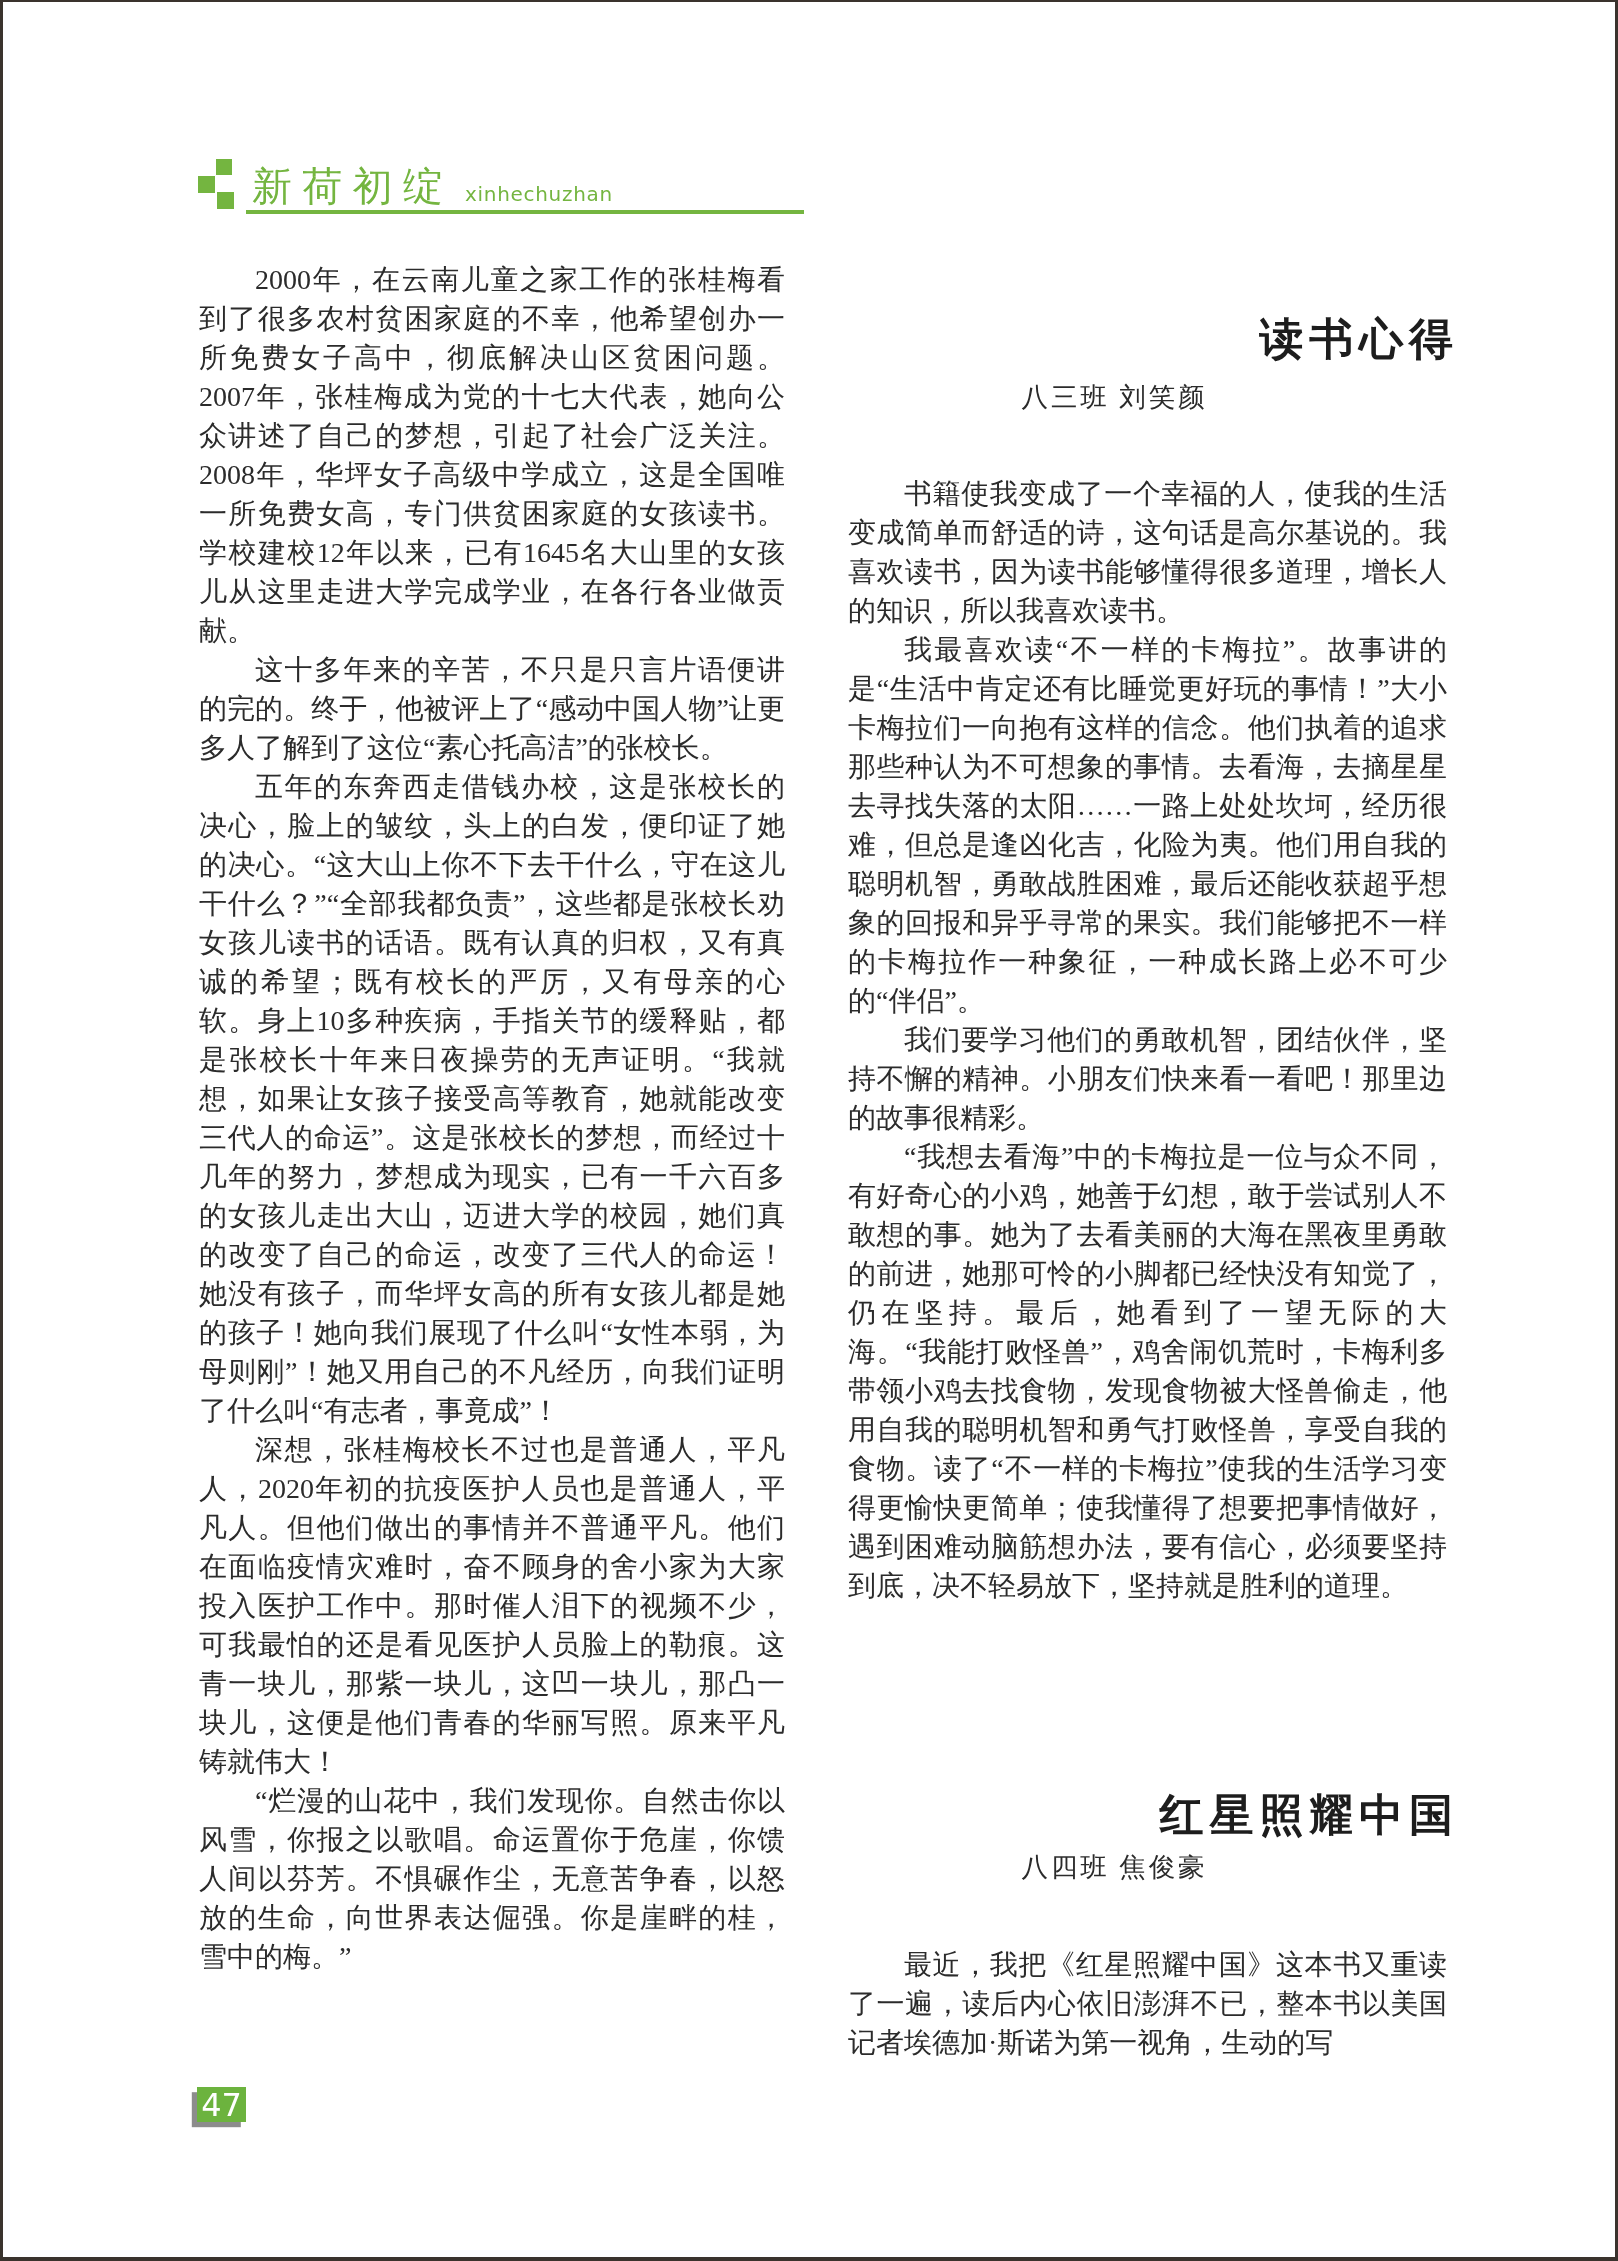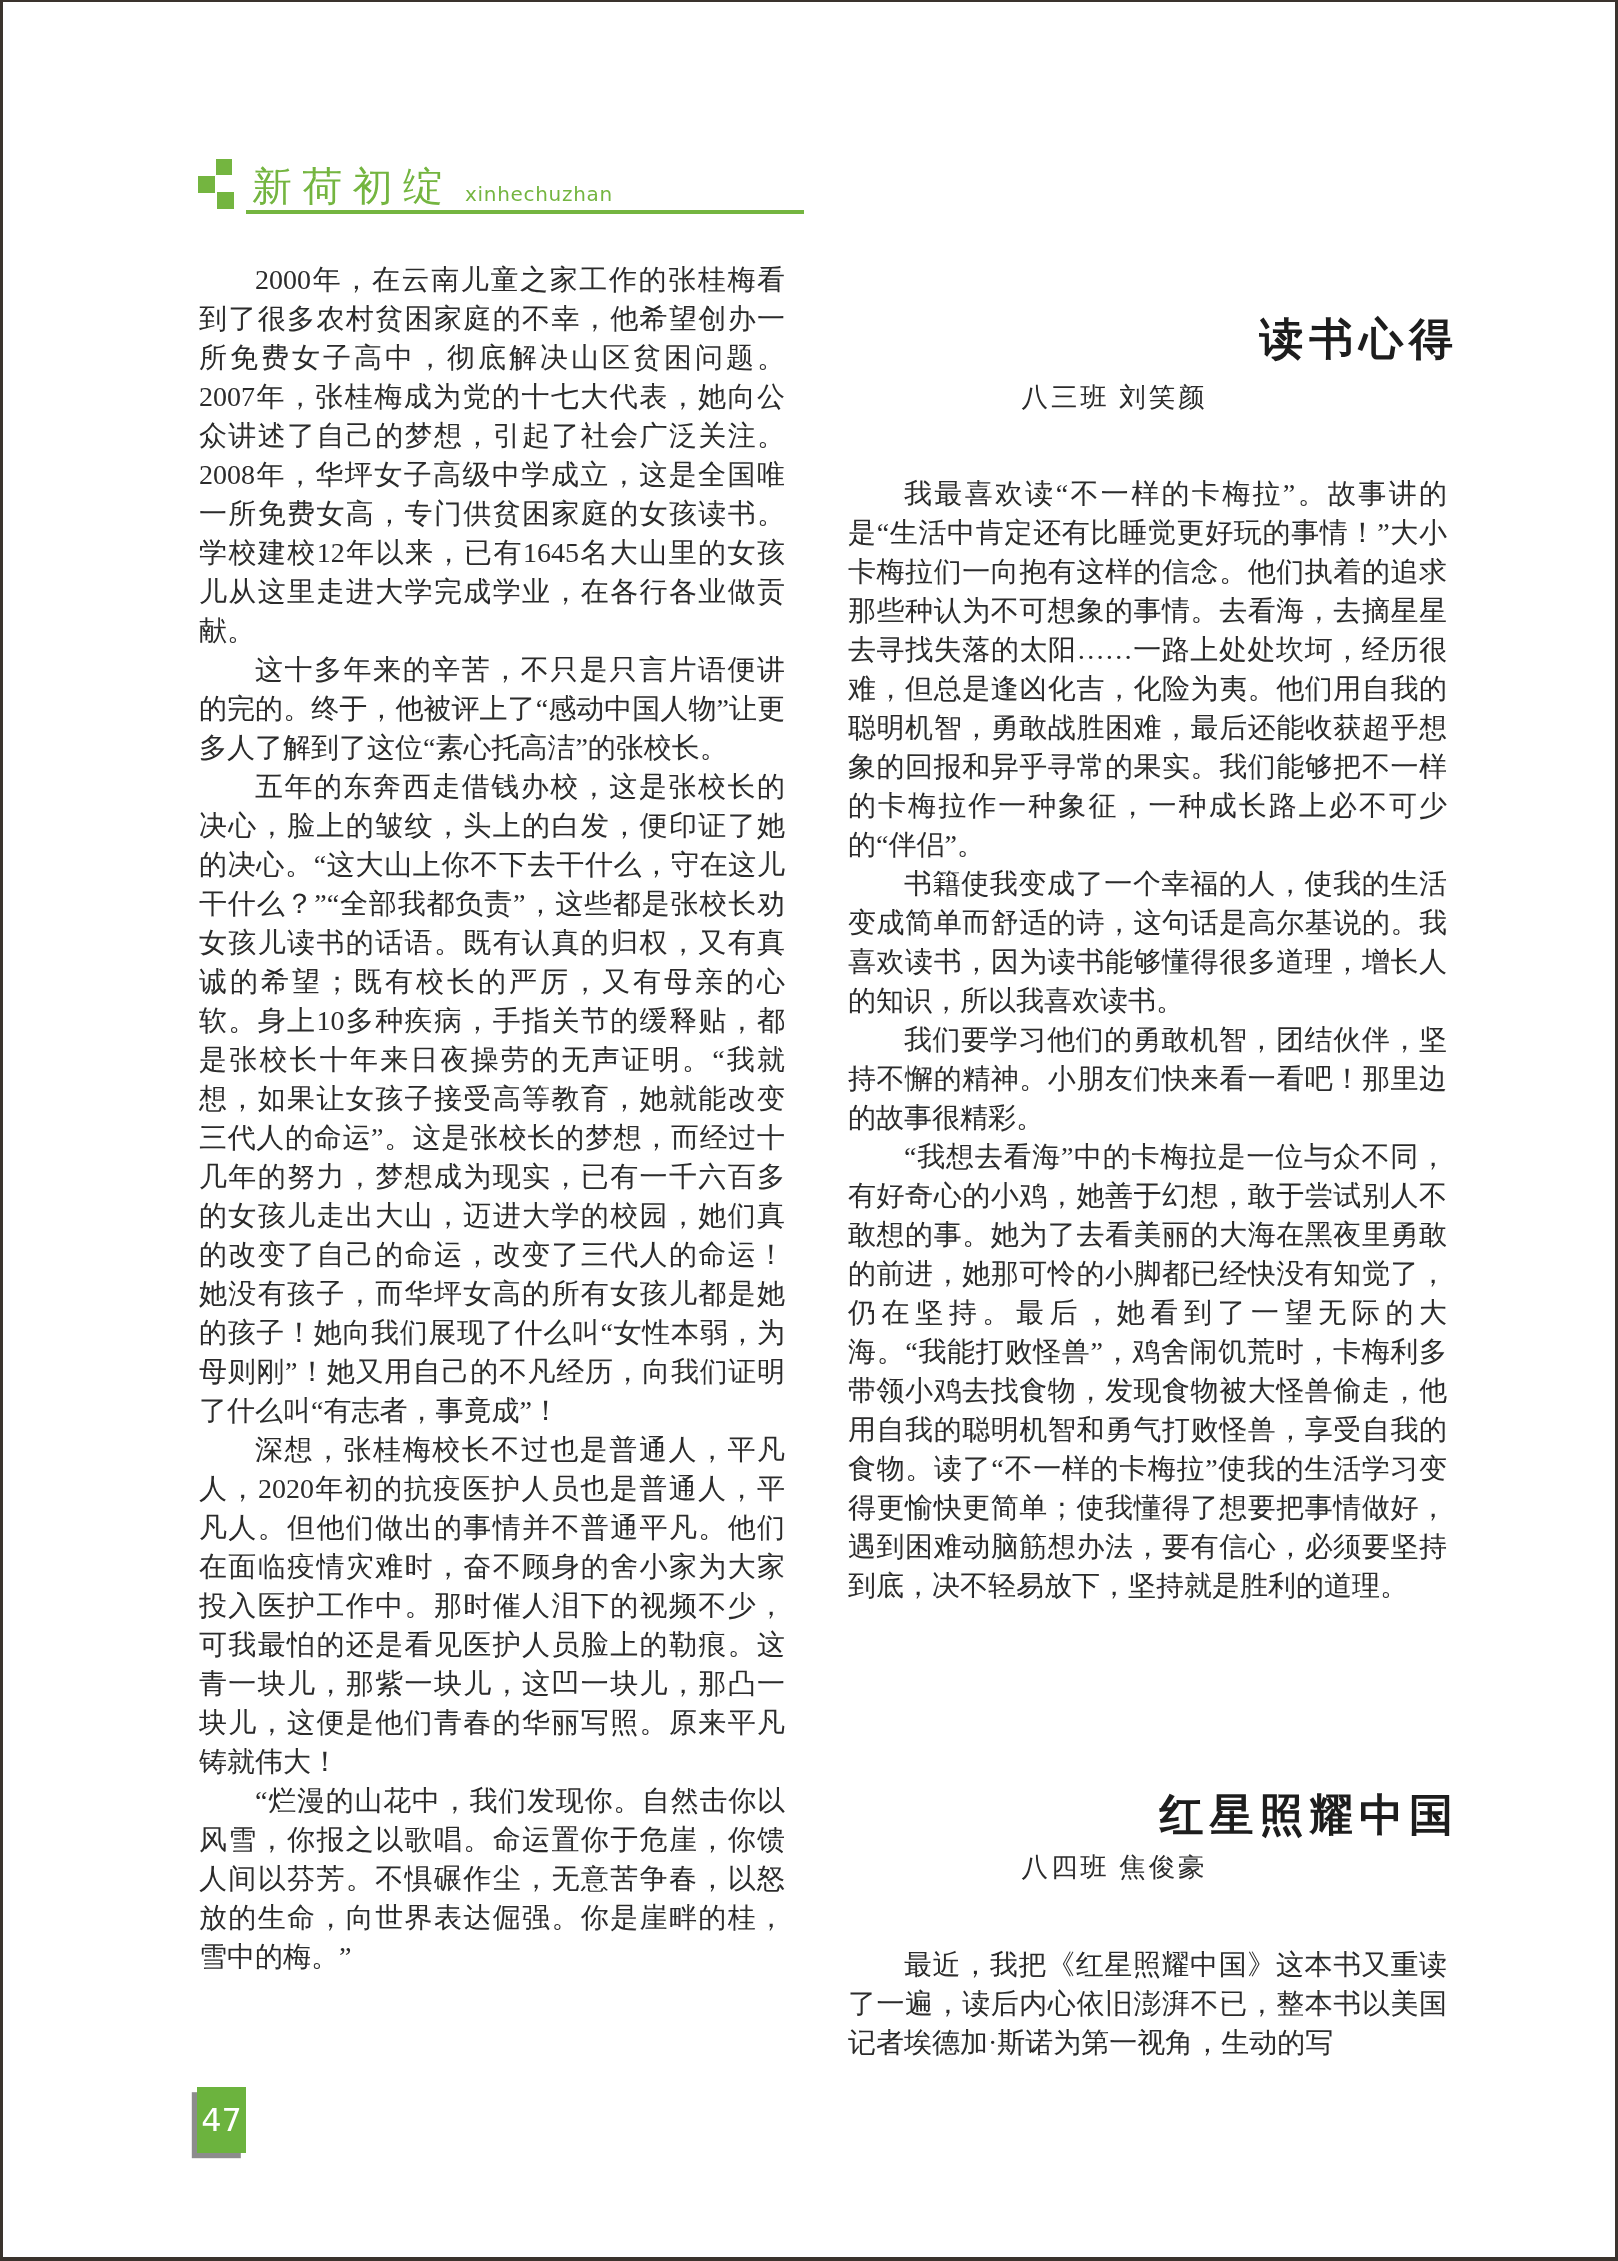--- a/index.html
+++ b/index.html
@@ -57,21 +57,21 @@
   .essay-body{position:absolute;left:845px;width:599px;}
   #e1-title{top:303px;}
   #e1-author{top:381px;}
   #e1-body{top:472px;}
   #e2-title{top:1779px;font-family:Liberation Serif, serif;}
   #e2-author{top:1851px;text-align:center;}
   #e2-body{top:1943px;}
   
   .page-number{
     position:absolute;left:194px;top:2085px;
-    width:49px;height:66px;
+    width:49px;height:35px;
     background:var(--pagenum-bg,#6cb33e);
     box-shadow:-5.2px 5.2px 0 0 var(--pagenum-shadow,#8c8c8c);
     color:#ffffff;
     font-family:"DejaVu Sans","Liberation Sans",sans-serif;
     font-size:32px;
     display:flex;align-items:center;justify-content:center;
   }
 </style>
 </head>
 <body>
@@ -91,22 +91,22 @@
     <p>2000年，在云南儿童之家工作的张桂梅看到了很多农村贫困家庭的不幸，他希望创办一所免费女子高中，彻底解决山区贫困问题。2007年，张桂梅成为党的十七大代表，她向公众讲述了自己的梦想，引起了社会广泛关注。2008年，华坪女子高级中学成立，这是全国唯一所免费女高，专门供贫困家庭的女孩读书。学校建校12年以来，已有1645名大山里的女孩儿从这里走进大学完成学业，在各行各业做贡献。</p>
     <p>这十多年来的辛苦，不只是只言片语便讲的完的。终于，他被评上了“感动中国人物”让更多人了解到了这位“素心托高洁”的张校长。</p>
     <p>五年的东奔西走借钱办校，这是张校长的决心，脸上的皱纹，头上的白发，便印证了她的决心。“这大山上你不下去干什么，守在这儿干什么？”“全部我都负责”，这些都是张校长劝女孩儿读书的话语。既有认真的归权，又有真诚的希望；既有校长的严厉，又有母亲的心软。身上10多种疾病，手指关节的缓释贴，都是张校长十年来日夜操劳的无声证明。“我就想，如果让女孩子接受高等教育，她就能改变三代人的命运”。这是张校长的梦想，而经过十几年的努力，梦想成为现实，已有一千六百多的女孩儿走出大山，迈进大学的校园，她们真的改变了自己的命运，改变了三代人的命运！她没有孩子，而华坪女高的所有女孩儿都是她的孩子！她向我们展现了什么叫“女性本弱，为母则刚”！她又用自己的不凡经历，向我们证明了什么叫“有志者，事竟成”！</p>
     <p>深想，张桂梅校长不过也是普通人，平凡人，2020年初的抗疫医护人员也是普通人，平凡人。但他们做出的事情并不普通平凡。他们在面临疫情灾难时，奋不顾身的舍小家为大家投入医护工作中。那时催人泪下的视频不少，可我最怕的还是看见医护人员脸上的勒痕。这青一块儿，那紫一块儿，这凹一块儿，那凸一块儿，这便是他们青春的华丽写照。原来平凡铸就伟大！</p>
     <p>“烂漫的山花中，我们发现你。自然击你以风雪，你报之以歌唱。命运置你于危崖，你馈人间以芬芳。不惧碾作尘，无意苦争春，以怒放的生命，向世界表达倔强。你是崖畔的桂，雪中的梅。”</p>
   </section>
 
   <h1 id="e1-title" class="essay-title">读书心得</h1>
   <div id="e1-author" class="essay-author">八三班 刘笑颜</div>
   <section id="e1-body" class="essay-body body-text">
+    <p>书籍使我变成了一个幸福的人，使我的生活变成简单而舒适的诗，这句话是高尔基说的。我喜欢读书，因为读书能够懂得很多道理，增长人的知识，所以我喜欢读书。</p>
     <p>我最喜欢读“不一样的卡梅拉”。故事讲的是“生活中肯定还有比睡觉更好玩的事情！”大小卡梅拉们一向抱有这样的信念。他们执着的追求那些种认为不可想象的事情。去看海，去摘星星去寻找失落的太阳……一路上处处坎坷，经历很难，但总是逢凶化吉，化险为夷。他们用自我的聪明机智，勇敢战胜困难，最后还能收获超乎想象的回报和异乎寻常的果实。我们能够把不一样的卡梅拉作一种象征，一种成长路上必不可少的“伴侣”。</p>
-    <p>书籍使我变成了一个幸福的人，使我的生活变成简单而舒适的诗，这句话是高尔基说的。我喜欢读书，因为读书能够懂得很多道理，增长人的知识，所以我喜欢读书。</p>
     <p>我们要学习他们的勇敢机智，团结伙伴，坚持不懈的精神。小朋友们快来看一看吧！那里边的故事很精彩。</p>
     <p>“我想去看海”中的卡梅拉是一位与众不同，有好奇心的小鸡，她善于幻想，敢于尝试别人不敢想的事。她为了去看美丽的大海在黑夜里勇敢的前进，她那可怜的小脚都已经快没有知觉了，仍在坚持。最后，她看到了一望无际的大海。“我能打败怪兽”，鸡舍闹饥荒时，卡梅利多带领小鸡去找食物，发现食物被大怪兽偷走，他用自我的聪明机智和勇气打败怪兽，享受自我的食物。读了“不一样的卡梅拉”使我的生活学习变得更愉快更简单；使我懂得了想要把事情做好，遇到困难动脑筋想办法，要有信心，必须要坚持到底，决不轻易放下，坚持就是胜利的道理。</p>
   </section>
 
   <h1 id="e2-title" class="essay-title">红星照耀中国</h1>
   <div id="e2-author" class="essay-author">八四班 焦俊豪</div>
   <section id="e2-body" class="essay-body body-text">
     <p>最近，我把《红星照耀中国》这本书又重读了一遍，读后内心依旧澎湃不已，整本书以美国记者埃德加·斯诺为第一视角，生动的写</p>
   </section>
 

